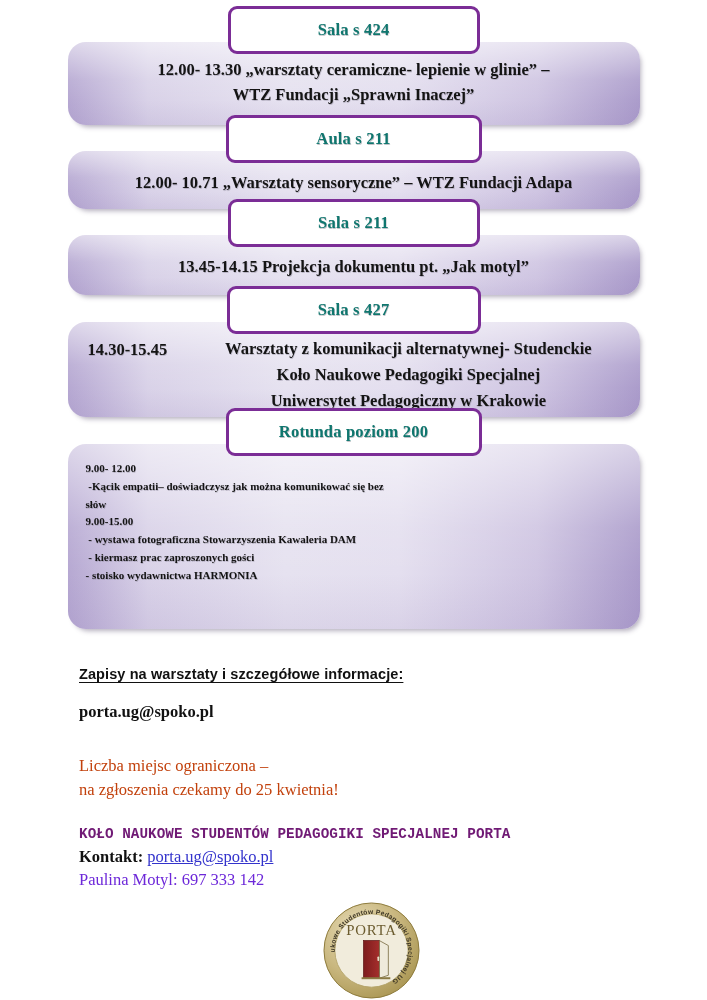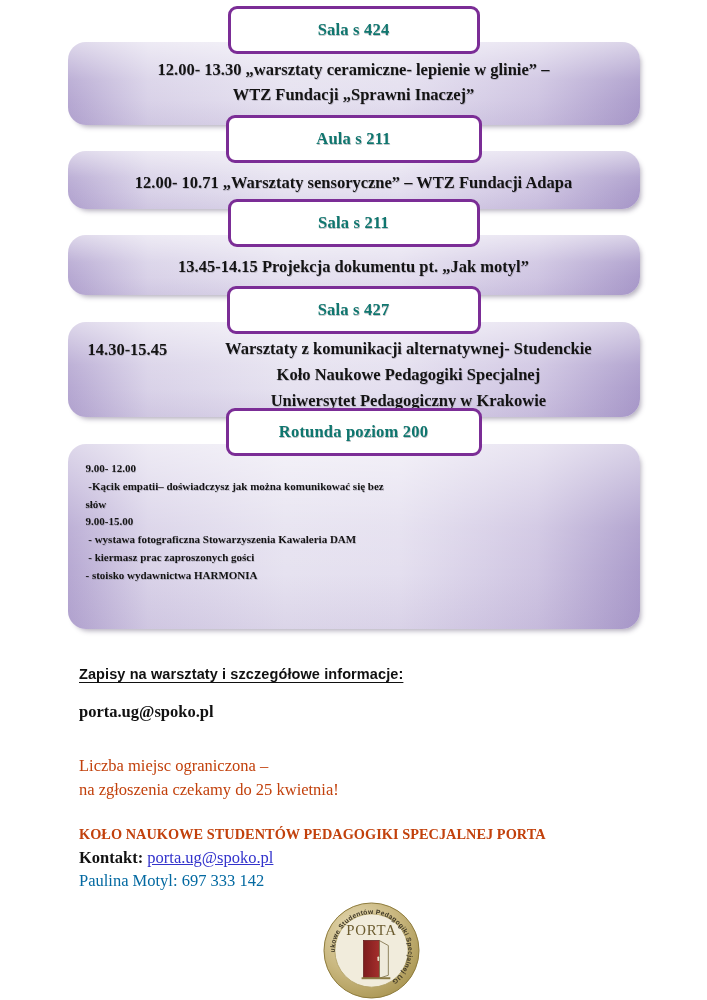--- a/index.html
+++ b/index.html
@@ -150,44 +150,44 @@
   }
 
   .f-org {
     position: absolute;
     left: 79px;
     top: 826px;
     width: 600px;
   }
 
   .org-title {
-    font-family: Liberation Serif, serif;
+    font-family: Liberation Mono, monospace;
     font-weight: bold;
     font-size: 14.3px;
-    color: #c2410c;
+    color: #701a75;
     letter-spacing: .05px;
   }
 
   .org-contact {
     margin-top: 5px;
     font-size: 16.5px;
     color: #111;
     font-family: Liberation Serif, serif;
   }
   .org-contact .k { font-weight: bold; }
   .org-contact a,
   .org-contact .link {
     color: #3333cc;
     text-decoration: underline;
   }
 
   .org-person {
     margin-top: 3px;
     font-size: 16.5px;
-    color: #0369a1;
+    color: #6d28d9;
   }
 
   
   .logo {
     position: absolute;
     left: 322px;
     top: 901px;
     width: 99px;
     height: 99px;
   }

